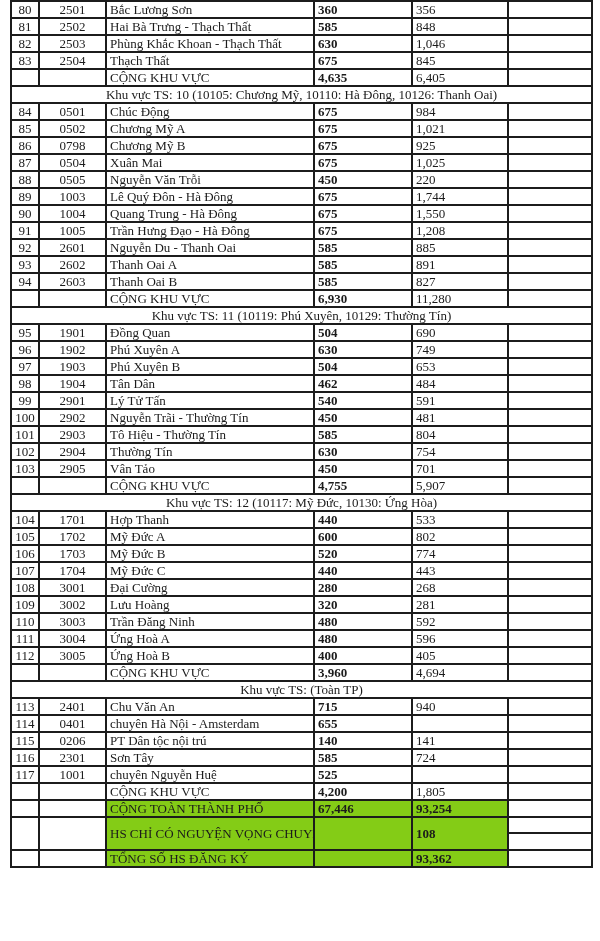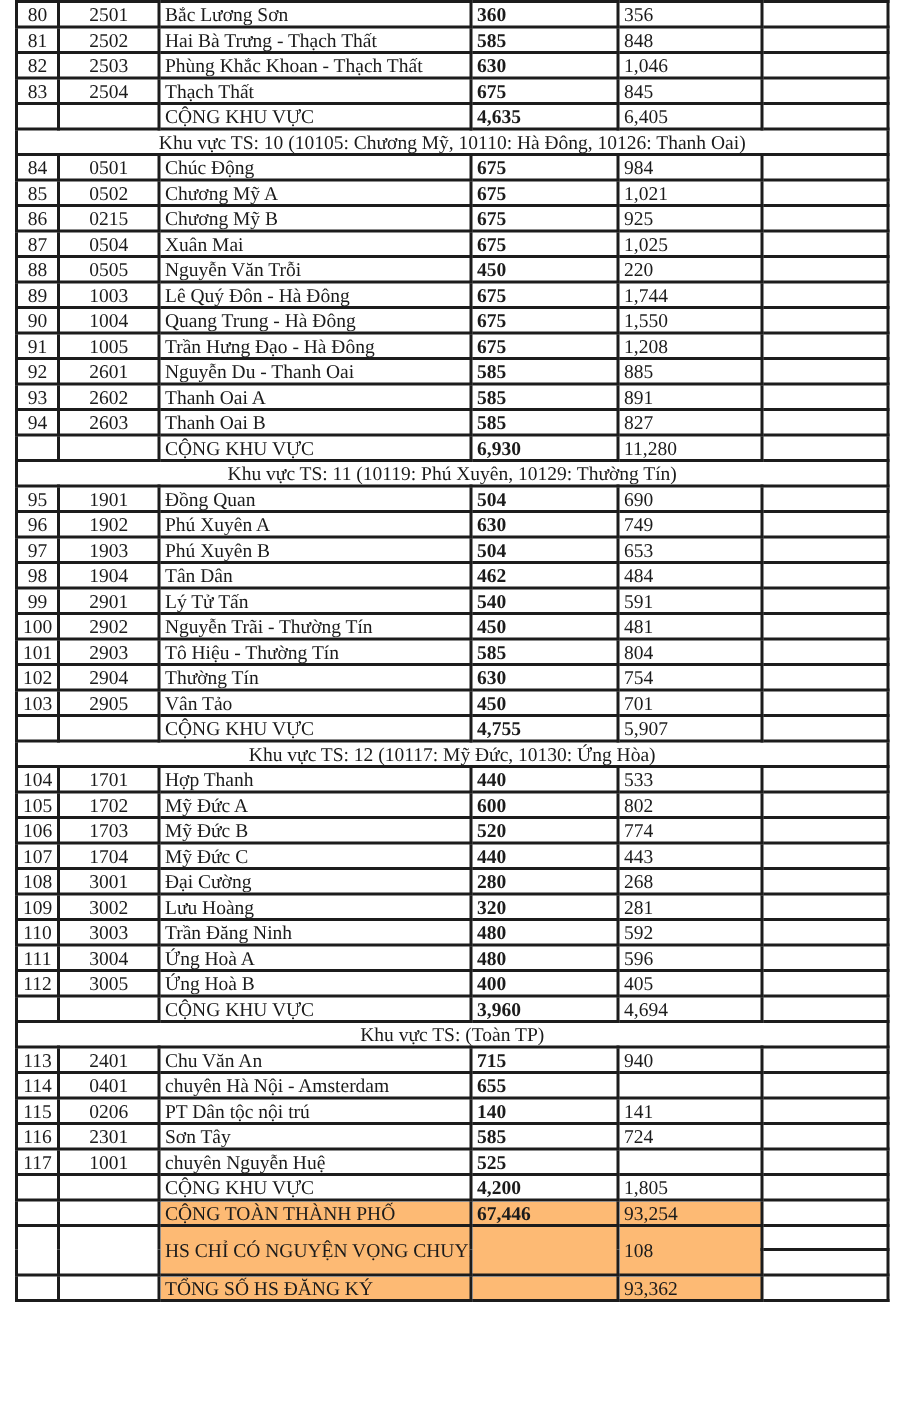--- a/index.html
+++ b/index.html
@@ -34,22 +34,22 @@
   td.c-code  { width: 67px;  text-align: center; }
   td.c-name  { width: 208px; text-align: left; padding-left: 5px; }
   td.c-target{ width: 98px;  text-align: left; font-weight: 700; padding-right: 9px; }
   td.c-reg   { width: 96px;  text-align: left; padding-right: 14px; }
   td.c-notes { width: 84px; }
   td.section-cell {
     text-align: center;
     white-space: nowrap;
     padding: 0;
   }
-  td.hl { background: #fdba74; }
-  td.bold { font-weight: 400; }
+  td.hl { background: #84cc16; }
+  td.bold { font-weight: 700; }
   td.wrap {
     white-space: normal;
     line-height: 15px;
   }
   td.vbottom { vertical-align: bottom; padding-bottom: 2px; }
 </style>
 </head>
 <body>
 
 <table id="report-table">
@@ -108,21 +108,21 @@
       <tr>
         <td class="c-num">85</td>
         <td class="c-code">0502</td>
         <td class="c-name">Chương Mỹ A</td>
         <td class="c-target">675</td>
         <td class="c-reg">1,021</td>
         <td class="c-notes"></td>
       </tr>
       <tr>
         <td class="c-num">86</td>
-        <td class="c-code">0215</td>
+        <td class="c-code">0798</td>
         <td class="c-name">Chương Mỹ B</td>
         <td class="c-target">675</td>
         <td class="c-reg">925</td>
         <td class="c-notes"></td>
       </tr>
       <tr>
         <td class="c-num">87</td>
         <td class="c-code">0504</td>
         <td class="c-name">Xuân Mai</td>
         <td class="c-target">675</td>

